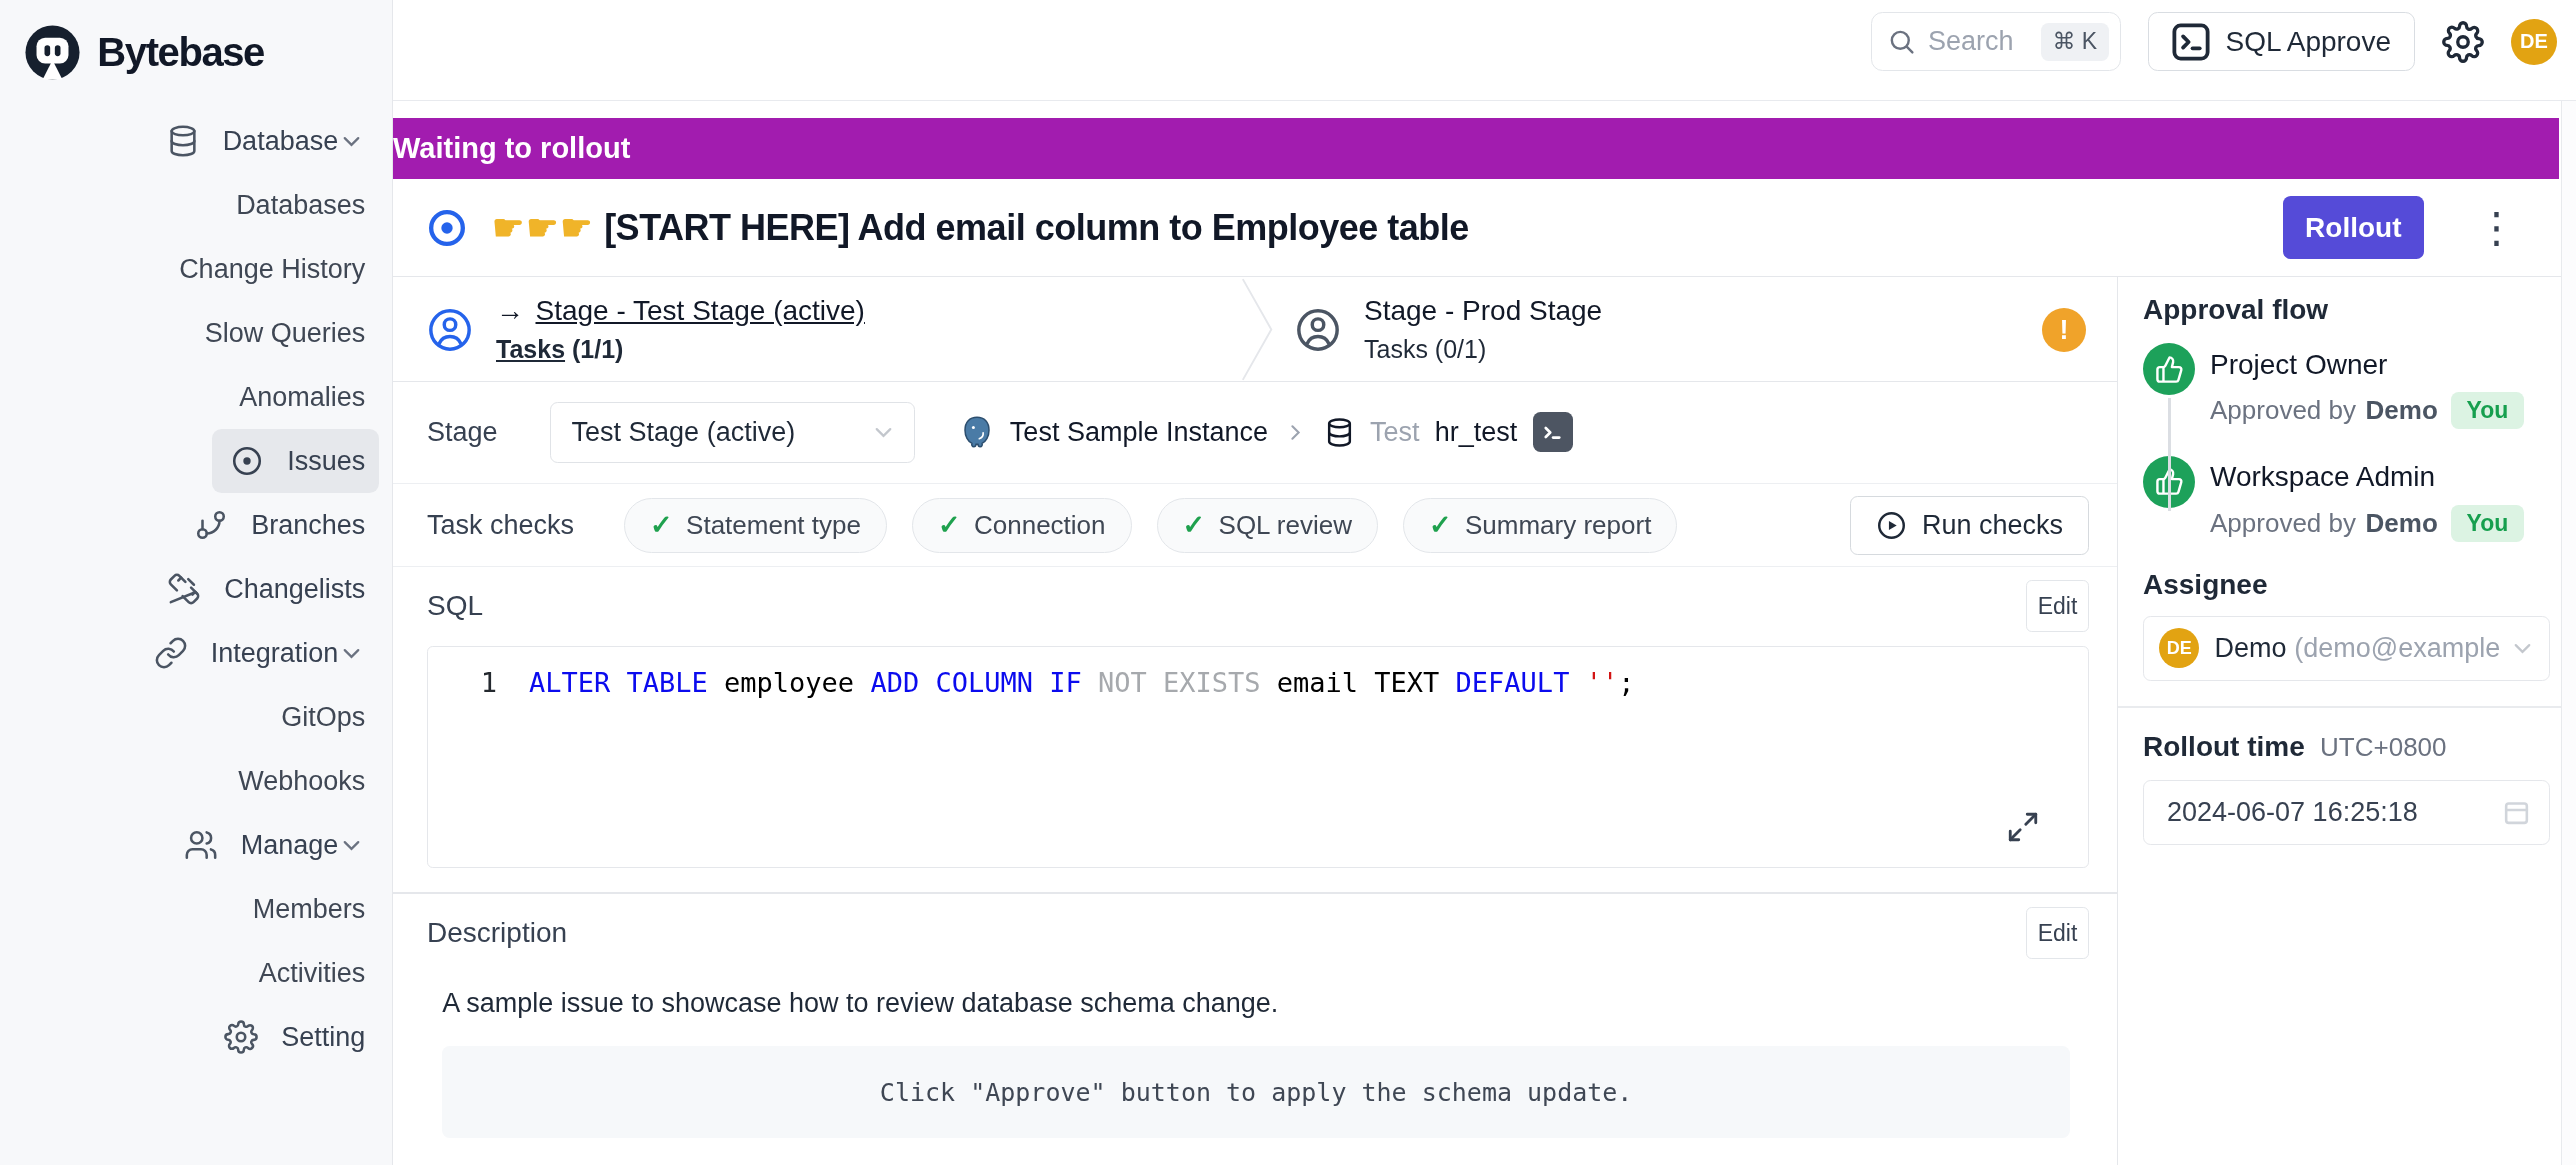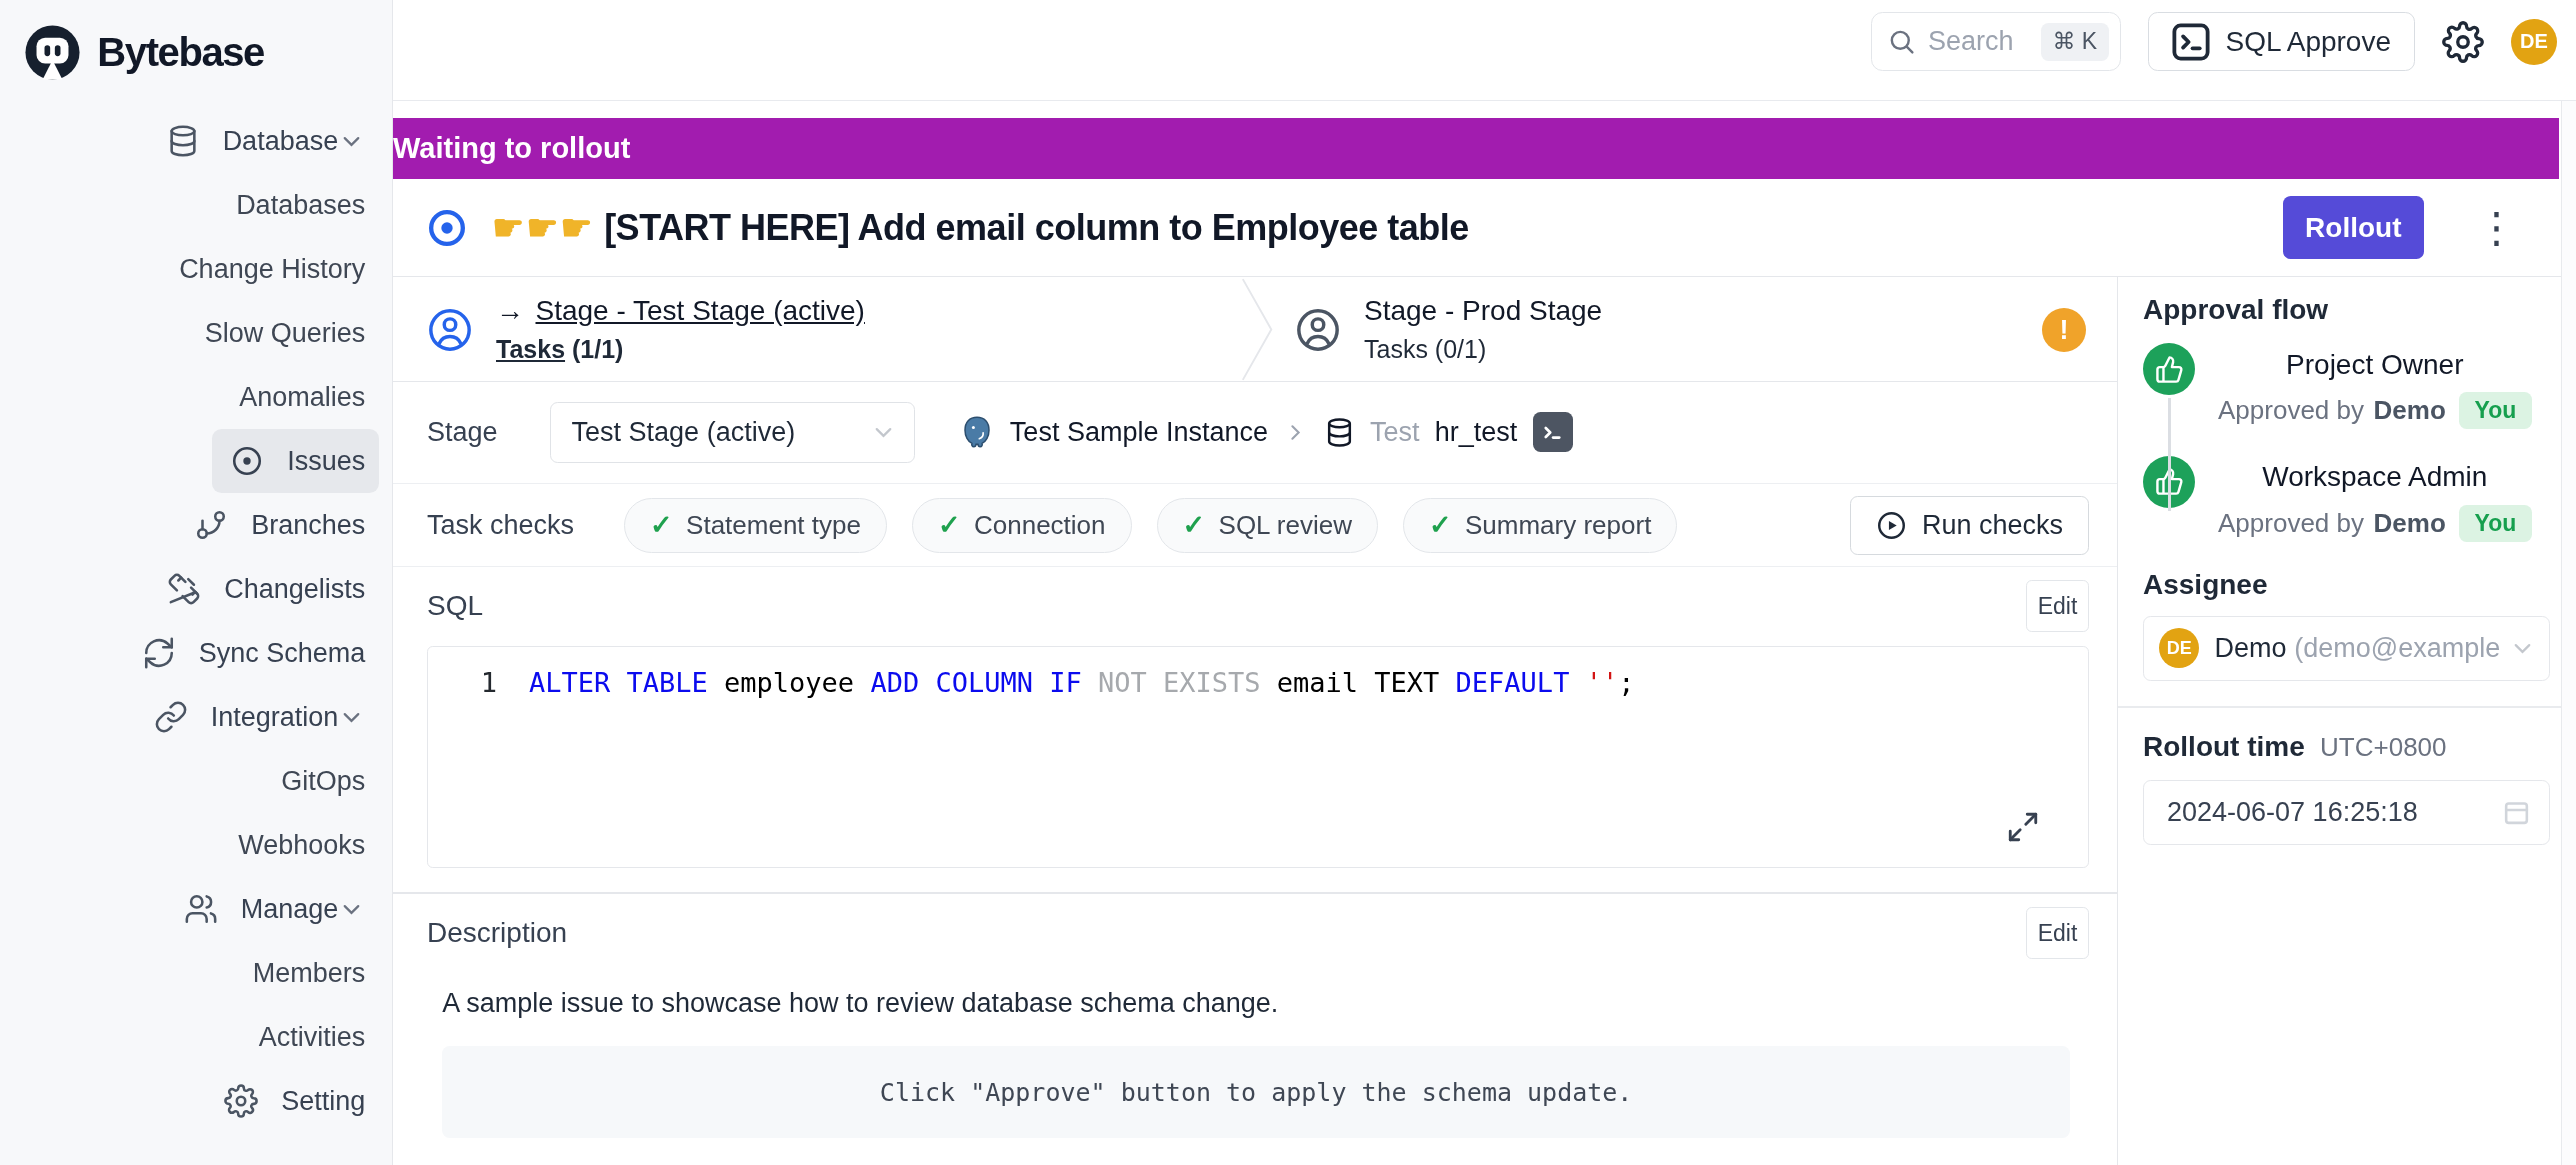--- a/index.html
+++ b/index.html
@@ -142,21 +142,21 @@
   .desc-code { margin:27px 19px 0 15.3px; height:92px; background:#f6f8fa; border-radius:7.6px;
     display:flex; align-items:center; justify-content:center;
     font-family:"DejaVu Sans Mono", monospace; font-size:25px; color:#3f4754; }
 
   
   .right-panel { position:absolute; left:2117px; top:277px; width:443px; height:889px;
     border-left:1.9px solid #e5e7eb; padding:17px 13.4px 0 25px; background:#fff; }
   .rp-h { font-size:28px; font-weight:600; color:#1f2937; }
   .approval { position:relative; margin-top:17px; }
   .ap-connector { position:absolute; left:25px; top:55px; width:2.9px; height:113px; background:#dbdee3; }
-  .ap-step { display:flex; gap:23px; margin-bottom:27px;text-align:center; }
+  .ap-step { display:flex; gap:15px; margin-bottom:27px; }
   .thumb-circle { width:52px; height:52px; border-radius:50%; background:#1da15a;
     display:flex; align-items:center; justify-content:center; flex:0 0 52px; }
   .ap-role { font-size:28px; font-weight:500; color:#111827; padding-top:5.7px; }
   .ap-sub { margin-top:11.5px; display:flex; align-items:center; gap:9.6px; font-size:26px; color:#6b7280; }
   .ap-name { font-weight:700; color:#4b5563; }
   .you-pill { background:#dcf3e3; color:#169f4e; font-size:23px; font-weight:600;
     border-radius:7.6px; padding:4.8px 15.3px; margin-left:3.8px; }
   .rp-h.assignee { margin-top:21px; }
   .assignee-select { margin-top:15.3px; width:407px; height:65px; border:1.9px solid #e5e7eb;
     border-radius:7.6px; background:#fff; display:flex; align-items:center;
@@ -243,29 +243,20 @@
             <path d="m15 5 4 4"></path>
             <path d="M13 7 8.7 2.7a2.4 2.4 0 0 0-3.4 0L2.7 5.3a2.4 2.4 0 0 0 0 3.4L7 13"></path>
             <path d="m8 6 2-2"></path>
             <path d="m18 16 2-2"></path>
             <path d="m17 11 4.3 4.3c.9.9.9 2.5 0 3.4l-2.6 2.6c-.9.9-2.5.9-3.4 0L11 17"></path>
             <path d="M21.2 15.2a2.4 2.4 0 0 0-3.4 0L2.7 21.3"></path>
           </svg>
         <span class="nlabel">Changelists</span>
       </div>
       <div class="nav-item">
-        <svg class="nicon" viewBox="0 0 24 24" fill="none" stroke="#4b5563" stroke-width="1.8" stroke-linecap="round" stroke-linejoin="round">
-            <path d="M21 2v6h-6"></path>
-            <path d="M3 12a9 9 0 0 1 15-6.7L21 8"></path>
-            <path d="M3 22v-6h6"></path>
-            <path d="M21 12a9 9 0 0 1-15 6.7L3 16"></path>
-          </svg>
-        <span class="nlabel">Sync Schema</span>
-      </div>
-      <div class="nav-item">
         <svg class="nicon" viewBox="0 0 24 24" fill="none" stroke="#4b5563" stroke-width="1.8" stroke-linecap="round">
             <path d="M10 13a5 5 0 0 0 7.5.5l3-3a5 5 0 0 0-7.1-7.1l-1.7 1.7"></path>
             <path d="M14 11a5 5 0 0 0-7.5-.5l-3 3a5 5 0 0 0 7.1 7.1l1.7-1.7"></path>
           </svg>
         <span class="nlabel">Integration</span>
         <svg class="nav-chevron" viewBox="0 0 24 24" fill="none" stroke="#6b7280" stroke-width="2" stroke-linecap="round">
             <polyline points="6 9 12 15 18 9"></polyline>
           </svg>
       </div>
       <div class="nav-item sub">

